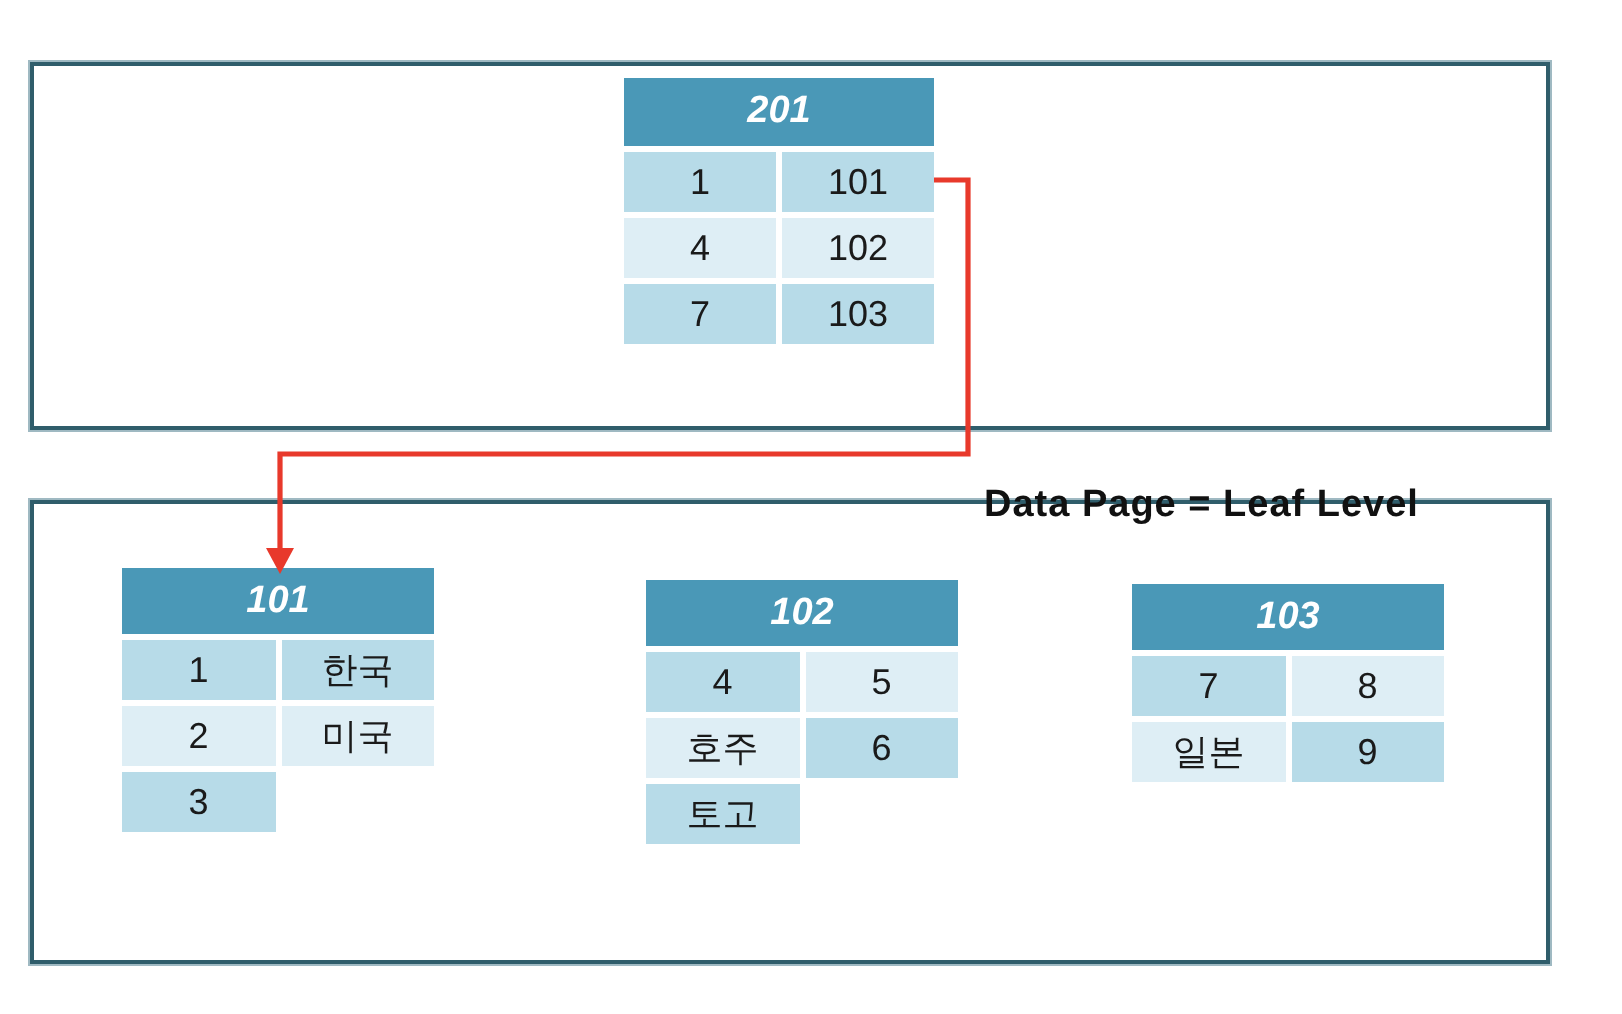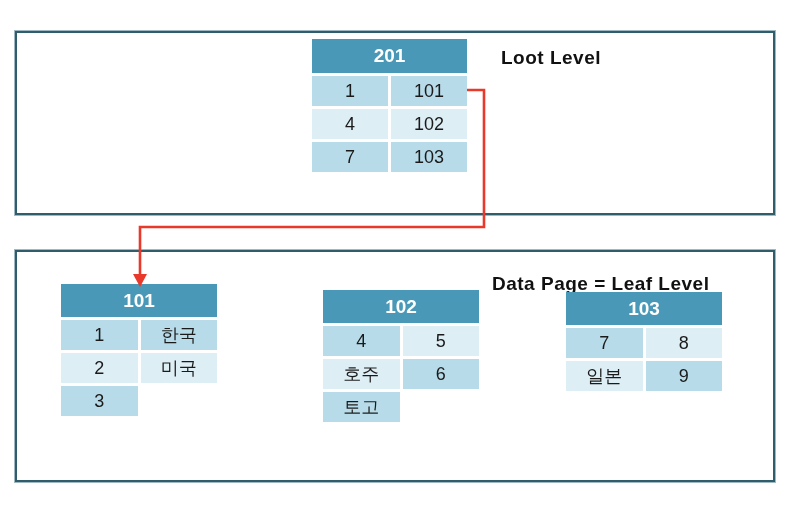--- a/index.html
+++ b/index.html
@@ -22,41 +22,41 @@
 
   .label {
     position: absolute;
     font-weight: bold;
     font-size: 19px;
     color: #111111;
     letter-spacing: 0.5px;
     white-space: nowrap;
   }
   .label-root { left:501px; top:47px; }
-  .label-leaf { left:492px; top:242px;margin-top:31px; }
+  .label-leaf { left:492px; top:242px; }
 
   .dtable {
     position: absolute;
     display: grid;
     grid-template-columns: 1fr 1fr;
     gap: 3px;
     box-sizing: border-box;
   }
   .t-root  { left:312px; top:39px;  width:155px; grid-template-rows: 34px 30px 30px 30px; }
   .t-leaf1 { left:61px;  top:284px; width:156px; grid-template-rows: 33px 30px 30px 30px; }
   .t-leaf2 { left:323px; top:290px; width:156px; grid-template-rows: 33px 30px 30px 30px; }
   .t-leaf3 { left:566px; top:292px; width:156px; grid-template-rows: 33px 30px 30px 30px; }
 
   .thead {
     grid-column: 1 / -1;
     background: var(--header);
     color: #ffffff;
     font-weight: bold;
     font-size: 19px;
-    display: flex; align-items: center; justify-content: center;
+    display: flex; align-items: center; justify-content: center; font-style: italic;
   }
   .cell {
     display: flex; align-items: center; justify-content: center;
     font-size: 18px;
     color: #1a1a1a;
   }
   .cell.odd  { background: var(--row-odd); }
   .cell.even { background: var(--row-even); }
 
   .arrow-svg {
@@ -66,21 +66,20 @@
   }
 </style>
 </head>
 <body>
 
 <div class="canvas">
 
   <div class="box box-root"></div>
   <div class="box box-leaf"></div>
 
-  <div class="label label-root">Loot Level</div>
   <div class="label label-leaf">Data Page = Leaf Level</div>
 
   <div class="dtable t-root">
       <div class="thead">201</div>
       <div class="cell odd">1</div>
       <div class="cell odd">101</div>
       <div class="cell even">4</div>
       <div class="cell even">102</div>
       <div class="cell odd">7</div>
       <div class="cell odd">103</div>

